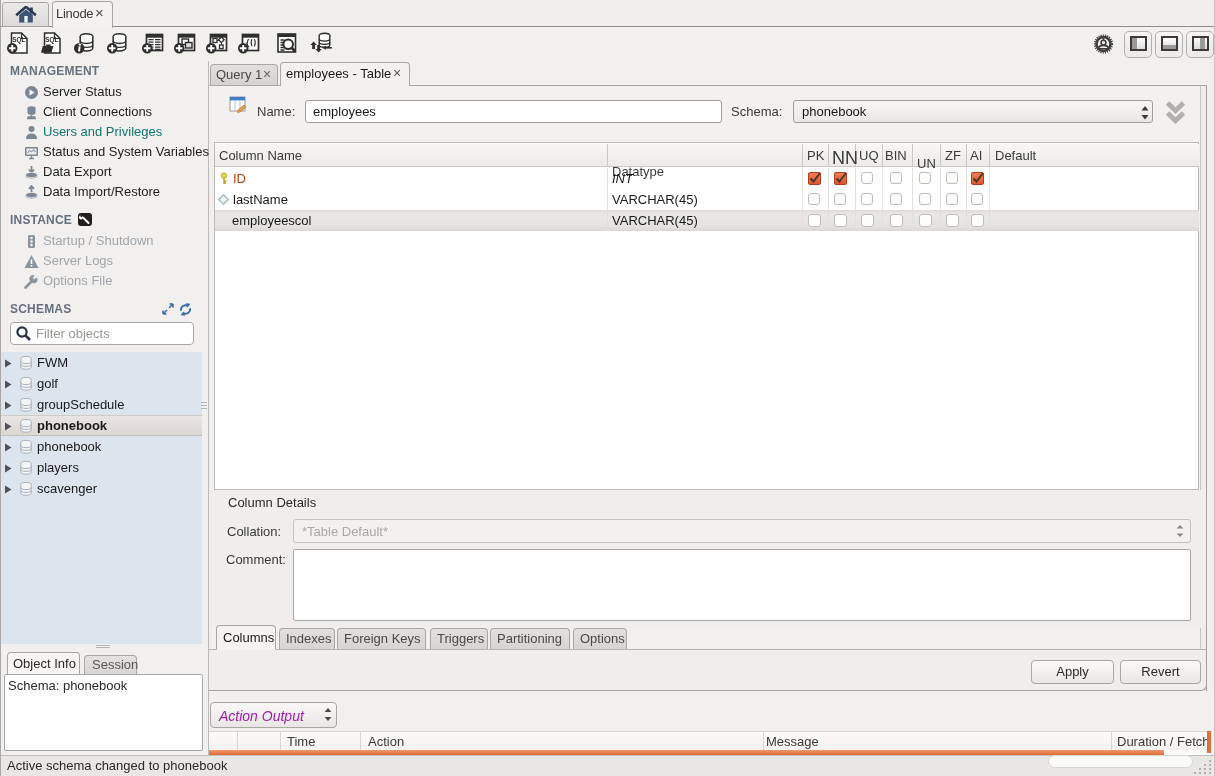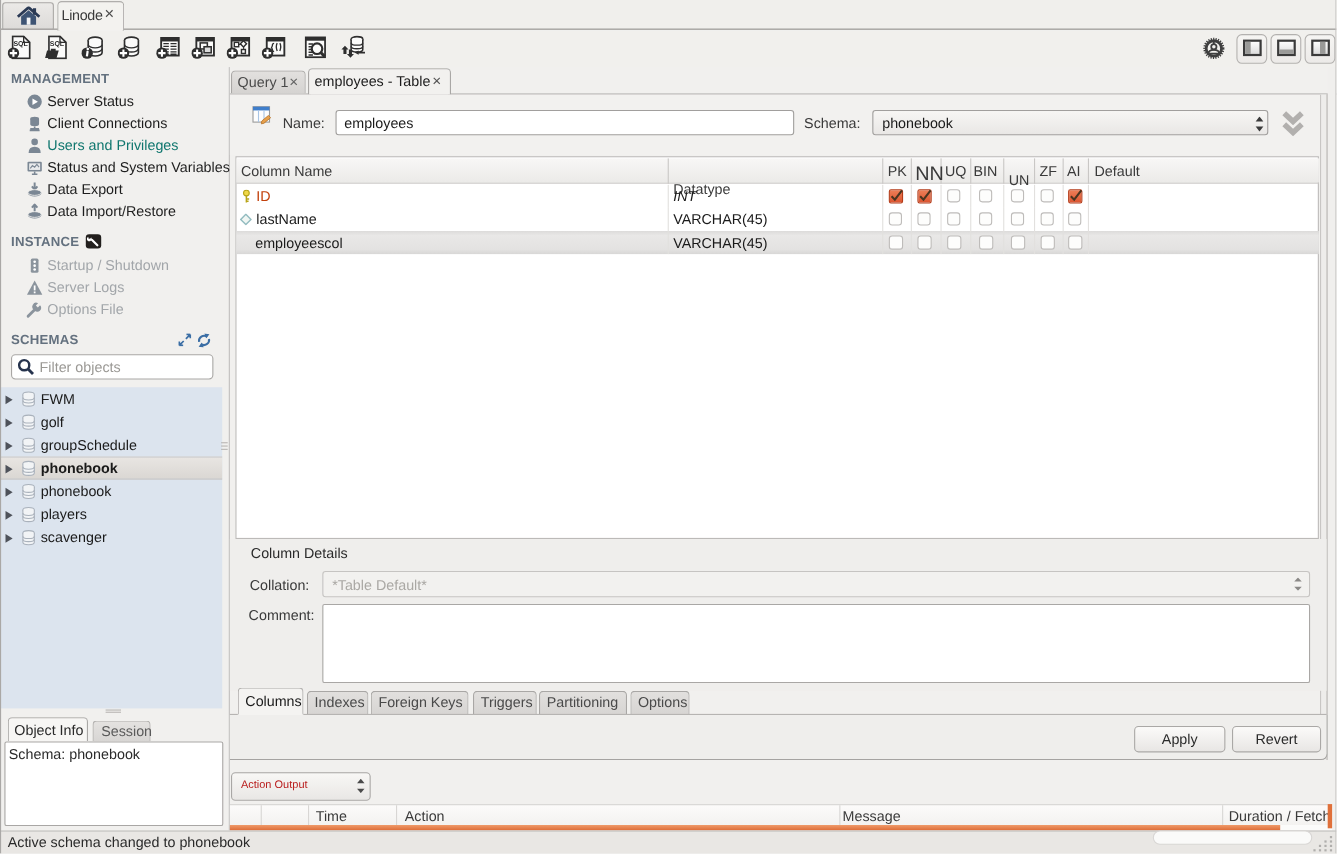--- a/index.html
+++ b/index.html
@@ -463,21 +463,21 @@
 <div class="abs" style="left:209px;top:649px;width:997px;height:1px;background:#b6b4b2;"></div>
 
 <div class="abs" style="left:209px;top:650px;width:998px;height:41px;background:#efeeec;border-bottom:1px solid #a5a3a1;border-right:1px solid #a5a3a1;border-radius:0 0 6px 0;"></div>
 <div class="abs" style="left:1031px;top:660px;width:83px;height:24px;background:linear-gradient(#fbfaf9,#e8e6e4);border:1px solid #aaa8a6;border-radius:4px;text-align:center;font-size:13px;color:#2a2a2a;line-height:22px;">Apply</div>
 <div class="abs" style="left:1120px;top:660px;width:81px;height:24px;background:linear-gradient(#fbfaf9,#e8e6e4);border:1px solid #aaa8a6;border-radius:4px;text-align:center;font-size:13px;color:#2a2a2a;line-height:22px;">Revert</div>
 
 <div class="abs" style="left:703px;top:693px;width:10px;height:1px;background:#bcbab8;"></div>
 <div class="abs" style="left:703px;top:695px;width:10px;height:1px;background:#bcbab8;"></div>
 <div class="abs" style="left:209px;top:691px;width:1006px;height:64px;background:#f1f0ee;"></div>
 <div class="abs" style="left:210px;top:702px;width:127px;height:26px;background:linear-gradient(#f8f7f5,#e9e7e5);border:1px solid #a9a7a5;border-radius:4px;"></div>
-<div class="abs" style="left:219px;top:708px;font-size:10px;color:#b91c1c;">Action Output</div>
+<div class="abs" style="left:219px;top:708px;font-size:14px;color:#a21caf;font-style:italic;">Action Output</div>
 <svg class="abs" style="left:324px;top:708px" width="8" height="13" viewBox="0 0 8 13">
   <path d="M4 0 L7.4 4 L0.6 4 Z" fill="#4a4a4a"></path>
     <path d="M4 13 L7.4 9 L0.6 9 Z" fill="#4a4a4a"></path>
 </svg>
 
 <div class="abs" style="left:209px;top:731px;width:1002px;height:19px;background:linear-gradient(#fcfbfa,#f3f2f0);border-top:1px solid #d8d6d4;"></div>
 <div class="abs" style="left:237px;top:732px;width:1px;height:18px;background:#d8d6d4;"></div>
 <div class="abs" style="left:280px;top:732px;width:1px;height:18px;background:#d8d6d4;"></div>
 <div class="abs" style="left:360px;top:732px;width:1px;height:18px;background:#d8d6d4;"></div>
 <div class="abs" style="left:763px;top:732px;width:1px;height:18px;background:#d8d6d4;"></div>

